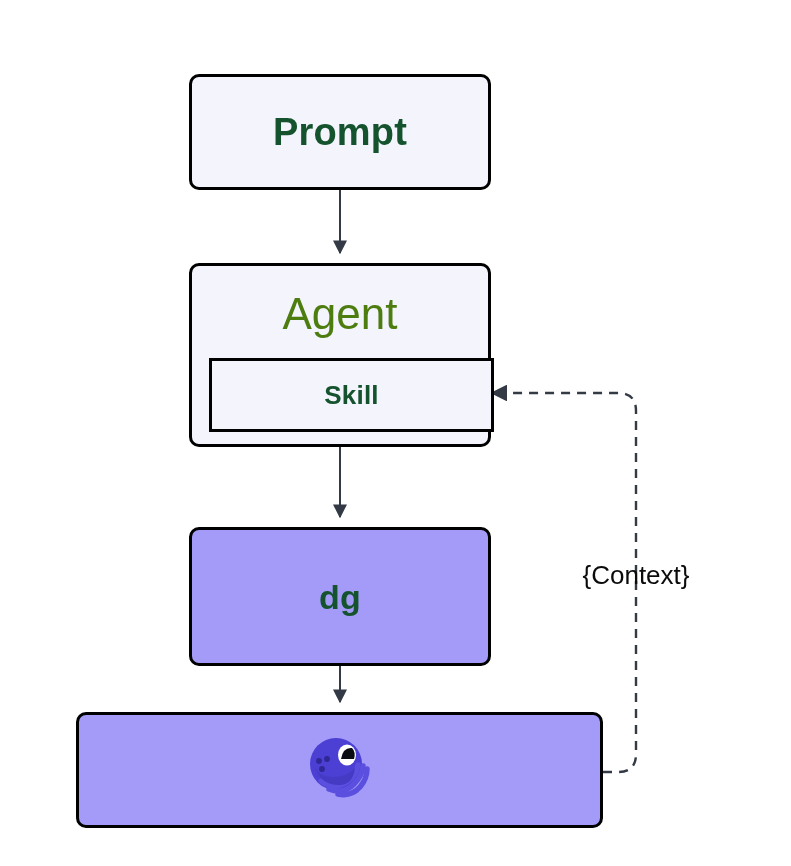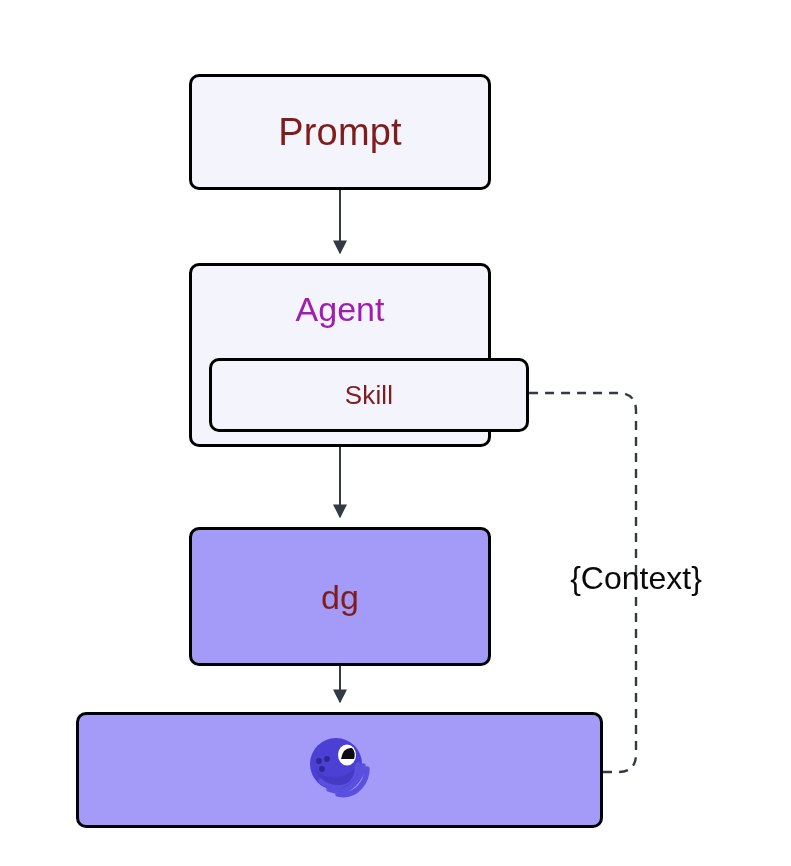--- a/index.html
+++ b/index.html
@@ -36,22 +36,22 @@
     align-items: center;
     justify-content: center;
   }
   .node-light {
     background: #f4f4fd;
   }
   .node-purple {
     background: #a39bf7;
   }
   .node-label {
-    color: #7f1d1d;
-    font-weight: 400;
+    color: #14532d;
+    font-weight: 700;
     letter-spacing: 0.2px;
     line-height: 1;
   }
 
   
   #node-prompt {
     left: 189px;
     top: 74px;
     width: 302px;
     height: 116px;
@@ -65,34 +65,34 @@
     width: 302px;
     height: 184px;
     display: block;
   }
   #node-agent .agent-title {
     position: absolute;
     left: 0;
     top: 26px;
     width: 100%;
     text-align: center;
-    font-size: 34px;
-    color: #a21caf;
+    font-size: 44px;
+    color: #4d7c0f;
     line-height: 1;
   }
   
   #node-skill {
     position: absolute;
     left: 17px;
     top: 92px;
-    width: 320px;
+    width: 285px;
     height: 74px;
     box-sizing: border-box;
     border: 3px solid #000000;
-    border-radius: 10px;
+    border-radius: 0;
     background: #f4f4fd;
     display: flex;
     align-items: center;
     justify-content: center;
   }
   #node-skill .node-label { font-size: 26px; }
 
   
   #node-dg {
     left: 189px;
@@ -115,21 +115,21 @@
     display: block;
   }
 
   
   #context-label {
     position: absolute;
     left: 536px;
     top: 562px;
     width: 200px;
     text-align: center;
-    font-size: 32px;
+    font-size: 26px;
     color: #0b0b0b;
     line-height: 1;
     white-space: nowrap;
   }
 </style>
 </head>
 <body>
 
 <div class="canvas">
 

